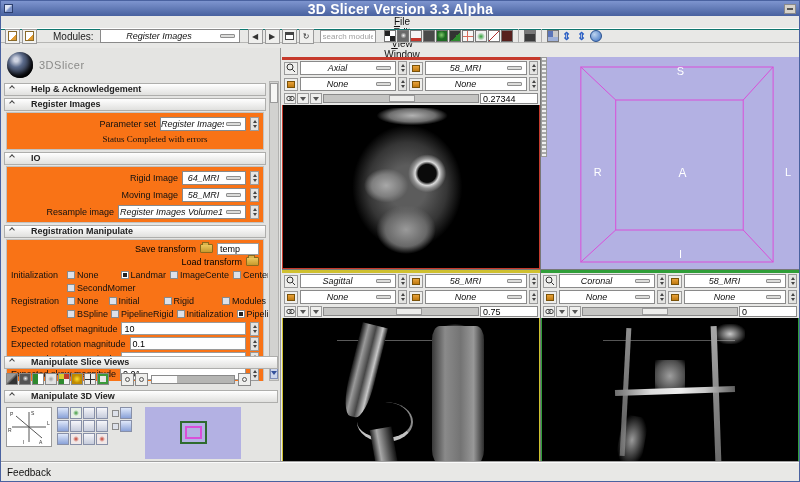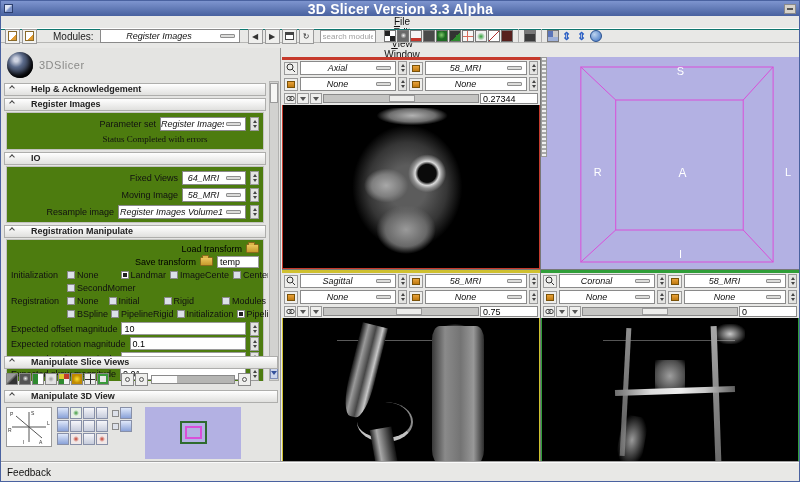--- a/index.html
+++ b/index.html
@@ -51,21 +51,21 @@
   .logo{position:absolute;left:6px;top:2px;height:30px;display:flex;align-items:center;gap:6px;}
   .logoimg{width:26px;height:26px;border-radius:50%;background:radial-gradient(circle at 35% 30%,#cfd4e2 8%,#5a6a8a 30%,#16181f 75%);box-shadow:inset -2px -3px 5px #000;}
   .logotext{font-size:11px;color:#8a8a88;letter-spacing:.5px;}
   .modarea{position:absolute;left:1px;top:33px;width:266px;height:300px;overflow:hidden;}
   .pscroll{position:absolute;right:1px;top:33px;width:10px;height:300px;background:#d2d2d0;border:1px solid #b2b2b0;}
   .pthumb{position:absolute;left:0;right:0;top:1px;height:20px;background:#f6f6f4;border:1px solid #9a9a9a;}
   .pdown{position:absolute;left:0;right:0;bottom:1px;height:12px;background:#cdd6ec;border:1px solid #7e8db8;display:flex;align-items:center;justify-content:center;}
   .pdown i{width:0;height:0;border:3px solid transparent;border-top:4px solid #33509a;margin-top:3px;}
   .sechdr{height:13px;margin:2px 2px 1px 2px;background:linear-gradient(#ffffff,#e0e0de);border:1px solid #aeaeac;display:flex;align-items:flex-start;gap:17px;font-weight:bold;font-size:9px;color:#222;padding-left:5px;}
   .caret{width:4px;height:4px;border-left:1px solid #444;border-top:1px solid #444;transform:rotate(45deg);margin-top:2px;flex:none;}
-  .gbox{margin:1px 4px;background:#4d7c0f;border:1px solid #c2c2c0;padding:2px 4px;}
+  .gbox{margin:1px 4px;background:#f97316;border:1px solid #c2c2c0;padding:2px 4px;}
   .frow{display:flex;align-items:center;gap:4px;height:17px;}
   .flabel{flex:1;text-align:right;font-size:9px;color:#111;white-space:nowrap;}
   .spin{width:9px;height:14px;background:#e4e4e2;border:1px solid #9a9a9a;display:flex;flex-direction:column;align-items:center;justify-content:center;gap:2px;flex:none;}
   .spin::before{content:"";width:0;height:0;border:2px solid transparent;border-bottom:3px solid #444;}
   .spin::after{content:"";width:0;height:0;border:2px solid transparent;border-top:3px solid #444;}
   .statusline{font-size:9px;color:#111;text-align:center;padding:2px 0 3px 40px;font-family:Liberation Serif, serif;}
   .endrow{display:flex;align-items:center;justify-content:flex-end;gap:4px;height:13px;font-size:9px;}
   .folder{width:13px;height:9px;background:linear-gradient(#ecc75d,#c79a2c);border:1px solid #8a6a1d;border-radius:1px;position:relative;flex:none;}
   .folder::before{content:"";position:absolute;top:-3px;left:1px;width:5px;height:2px;background:#dcb348;border:1px solid #8a6a1d;border-bottom:none;}
   .tval{width:42px;height:12px;background:#fff;border:1px solid #9a9a9a;font-size:9px;padding:0 2px;display:flex;align-items:center;}
@@ -246,21 +246,21 @@
           </div>
           <div class="statusline">Status Completed with errors</div>
         </div>
 
         <div class="sechdr">
           <span class="caret"></span>
           <span>IO</span>
         </div>
         <div class="gbox">
           <div class="frow">
-            <span class="flabel">Fixed Views</span>
+            <span class="flabel">Rigid Image</span>
             <span class="dd" style="width:64px">
               <i class="ddt">64_MRI</i>
               <i class="slit"></i>
             </span>
             <span class="spin"></span>
           </div>
           <div class="frow">
             <span class="flabel">Moving Image</span>
             <span class="dd" style="width:64px">
               <i class="ddt">58_MRI</i>
@@ -277,27 +277,27 @@
             <span class="spin"></span>
           </div>
         </div>
 
         <div class="sechdr">
           <span class="caret"></span>
           <span>Registration Manipulate</span>
         </div>
         <div class="gbox">
           <div class="endrow">
-            <span>Load transform</span>
-            <span class="folder"></span>
-          </div>
-          <div class="endrow">
             <span>Save transform</span>
             <span class="folder"></span>
             <span class="tval">temp</span>
+          </div>
+          <div class="endrow">
+            <span>Load transform</span>
+            <span class="folder"></span>
           </div>
           <div class="cbrow">
             <span class="grouplabel">Initialization</span>
             <span class="cbopt" style="margin-left:10px">
               <span class="cb"></span>
               <span>None</span>
             </span>
             <span class="cbopt" style="margin-left:22px">
               <span class="cb checked"></span>
               <span>Landmar</span>

